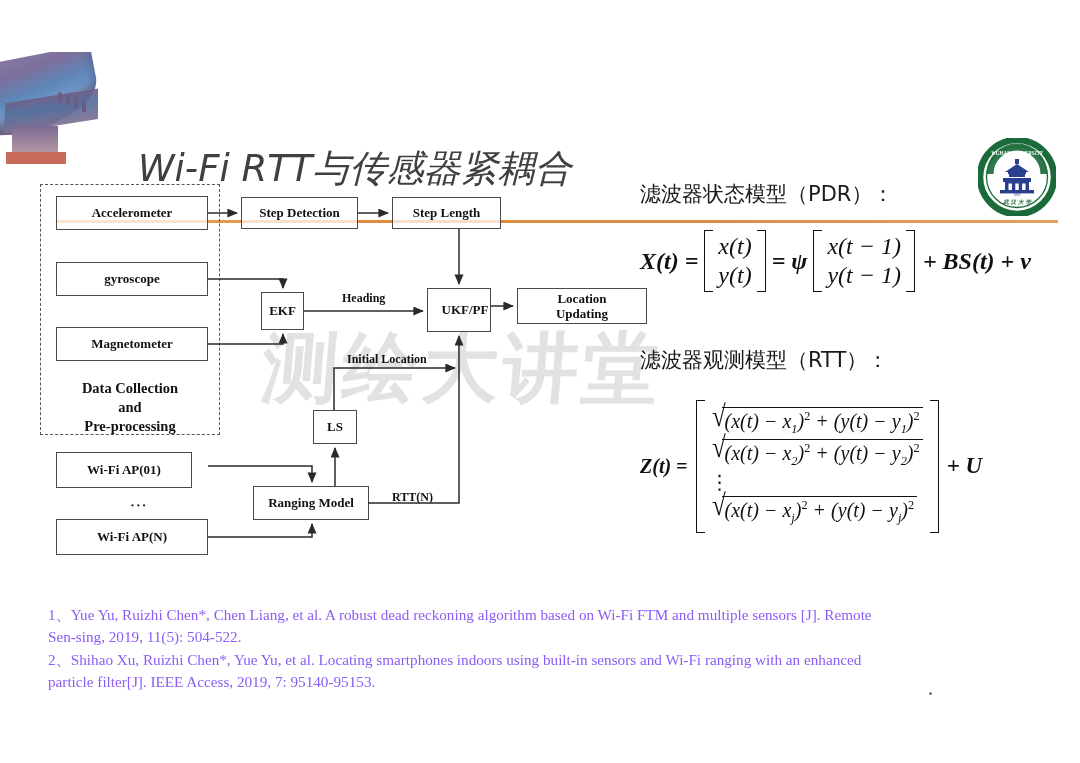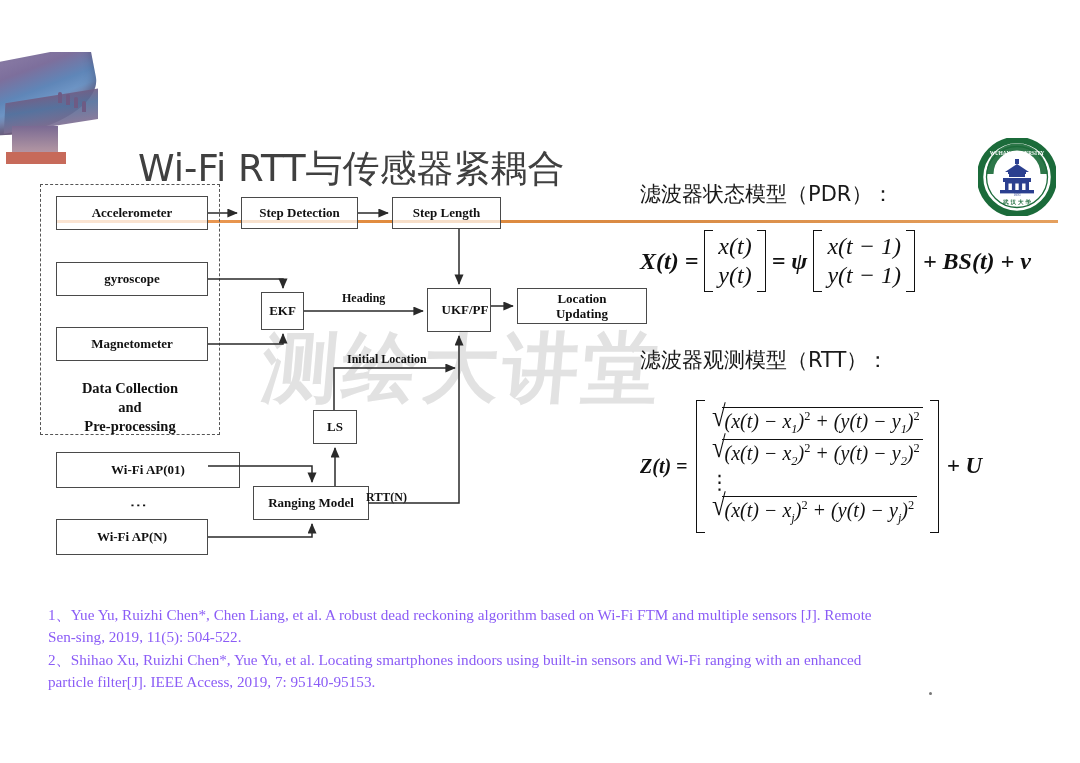--- a/index.html
+++ b/index.html
@@ -23,20 +23,21 @@
     height: 763px;
     background: #ffffff;
   }
 
   
   .header {
     position: absolute;
     left: 0; top: 52px;
     width: 968px;
     height: 118px;
+    font-style: italic;
   }
   .roof {
     position: absolute;
     left: 0; top: 0;
     width: 98px;
     height: 112px;
     overflow: hidden;
   }
   .roof .r-swoosh {
     position: absolute;
@@ -313,28 +314,28 @@
     <div class="box" style="left:241px; top:197px; width:117px; height:32px;">Step Detection</div>
     <div class="box" style="left:392px; top:197px; width:109px; height:32px;">Step Length</div>
     <div class="box" style="left:261px; top:292px; width:43px; height:38px;">EKF</div>
     <div class="box" style="left:427px; top:288px; width:64px; height:44px;padding-left:12px;">UKF/PF</div>
     <div class="box" style="left:517px; top:288px; width:130px; height:36px; flex-direction:column;">
       <span>Location</span>
       <span>Updating</span>
     </div>
     <div class="box" style="left:313px; top:410px; width:44px; height:34px;">LS</div>
 
-    <div class="box" style="left:56px; top:452px; width:184px; height:36px;">Wi-Fi AP(01)</div>
+    <div class="box" style="left:56px; top:452px; width:136px; height:36px;">Wi-Fi AP(01)</div>
     <div class="vdots" style="left:128px; top:497px; writing-mode:vertical-rl;">⋮</div>
     <div class="box" style="left:56px; top:519px; width:152px; height:36px;">Wi-Fi AP(N)</div>
     <div class="box" style="left:244px; top:486px; width:116px; height:34px;margin-left:9px;">Ranging Model</div>
 
     <div class="edgelabel" style="left:342px; top:291px;text-align:right;">Heading</div>
     <div class="edgelabel" style="left:347px; top:352px;">Initial Location</div>
-    <div class="edgelabel" style="left:366px; top:490px;">RTT(N)</div>
+    <div class="edgelabel" style="left:392px; top:490px;">RTT(N)</div>
 
     <svg width="640" height="600" style="position:absolute; left:0; top:0;">
       <defs>
         <marker id="ah" markerWidth="8" markerHeight="8" refX="6.4" refY="3" orient="auto">
           <path d="M0,0 L7,3 L0,6 z" fill="#2a2a2a"></path>
         </marker>
       </defs>
       <g stroke="#2a2a2a" stroke-width="1.5" fill="none">
 
         <line x1="208" y1="213" x2="237" y2="213" marker-end="url(#ah)"></line>

